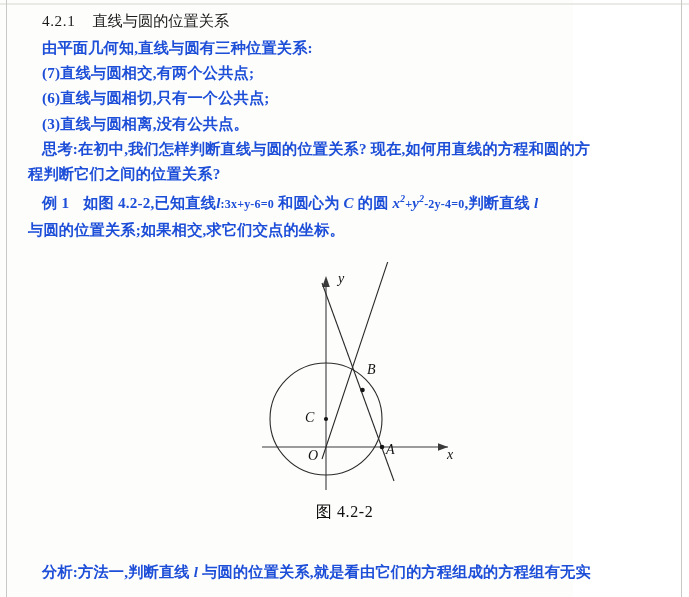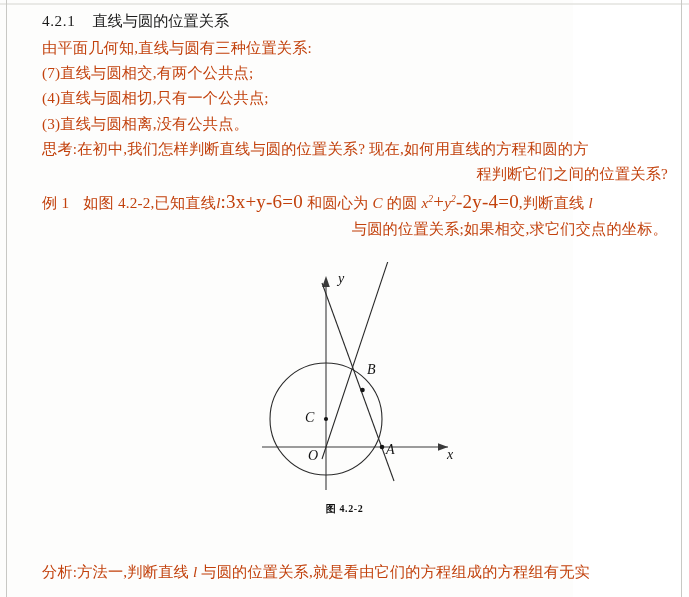--- a/index.html
+++ b/index.html
@@ -27,55 +27,56 @@
     left:28px;top:8px;
     width:640px;
   }
 
   p.tline{
     margin:0;
     font-size:15.2px;
     line-height:25.2px;
     letter-spacing:.2px;
     white-space:nowrap;
-    color:#c2410c;
+    color:#1d4ed8;
+    font-weight:bold;
   }
   p.indent2{text-indent:0;padding-left:14px;}
-  p.hang{padding-left:0;text-align:right;}
+  p.hang{padding-left:0;}
 
   .heading{
     font-size:15.2px;
     line-height:26px;
     padding-left:14px;
     margin:0 0 1px 0;
     white-space:nowrap;
   }
   .heading .num{letter-spacing:.6px;}
   .heading .gap{display:inline-block;width:17px;}
 
   .mi{font-family:"Liberation Serif","DejaVu Serif",serif;font-style:italic;font-size:15px;}
-  .mn{font-family:"Liberation Serif","DejaVu Serif",serif;font-style:normal;font-size:19px;margin-top:44px;}
+  .mn{font-family:"Liberation Serif","DejaVu Serif",serif;font-style:normal;font-size:12px;margin-top:44px;}
   .sup{font-size:9.6px;vertical-align:super;font-style:italic;}
   .sp{display:inline-block;width:4px;}
   .spw{display:inline-block;width:7px;}
 
   
   #figure{
     position:absolute;
     left:0;top:262px;
     width:689px;height:262px;
   }
   #figsvg{position:absolute;left:0;top:0;}
   .figcap{
     position:absolute;
     left:0;top:240px;
     width:689px;
     text-align:center;
-    font-size:10px;
-    font-weight:bold;
+    font-size:16px;
+    font-weight:normal;
     letter-spacing:.6px;
     color:#101010;
   }
   .axlabel{
     position:absolute;
     font-style:italic;
     font-size:14px;
     color:#121212;
     font-family:"Liberation Serif","DejaVu Serif",serif;
   }
@@ -102,21 +103,21 @@
   <div class="edge-right"></div>
 
   <div id="content">
 
     <div class="heading">
       <span class="num">4.2.1</span><span class="gap"></span><span>直线与圆的位置关系</span>
     </div>
 
     <p class="tline indent2">由平面几何知,直线与圆有三种位置关系:</p>
     <p class="tline indent2">(7)直线与圆相交,有两个公共点;</p>
-    <p class="tline indent2">(4)直线与圆相切,只有一个公共点;</p>
+    <p class="tline indent2">(6)直线与圆相切,只有一个公共点;</p>
     <p class="tline indent2">(3)直线与圆相离,没有公共点。</p>
 
     <p class="tline indent2">思考:在初中,我们怎样判断直线与圆的位置关系? 现在,如何用直线的方程和圆的方</p>
     <p class="tline hang">程判断它们之间的位置关系?</p>
 
 
     <p class="tline indent2"><span>例 1</span><span class="spw"></span><span class="spw"></span><span>如图 4.2-2,已知直线</span><span class="mi">l</span><span class="mn">:3x+y-6=0</span><span class="sp"></span><span>和圆心为</span><span class="sp"></span><span class="mi">C</span><span class="sp"></span><span>的圆</span><span class="sp"></span><span class="mi">x</span><span class="sup">2</span><span class="mn">+</span><span class="mi">y</span><span class="sup">2</span><span class="mn">-2y-4=0</span><span>,判断直线</span><span class="sp"></span><span class="mi">l</span></p>
 
     <p class="tline hang">与圆的位置关系;如果相交,求它们交点的坐标。</p>
   </div>

